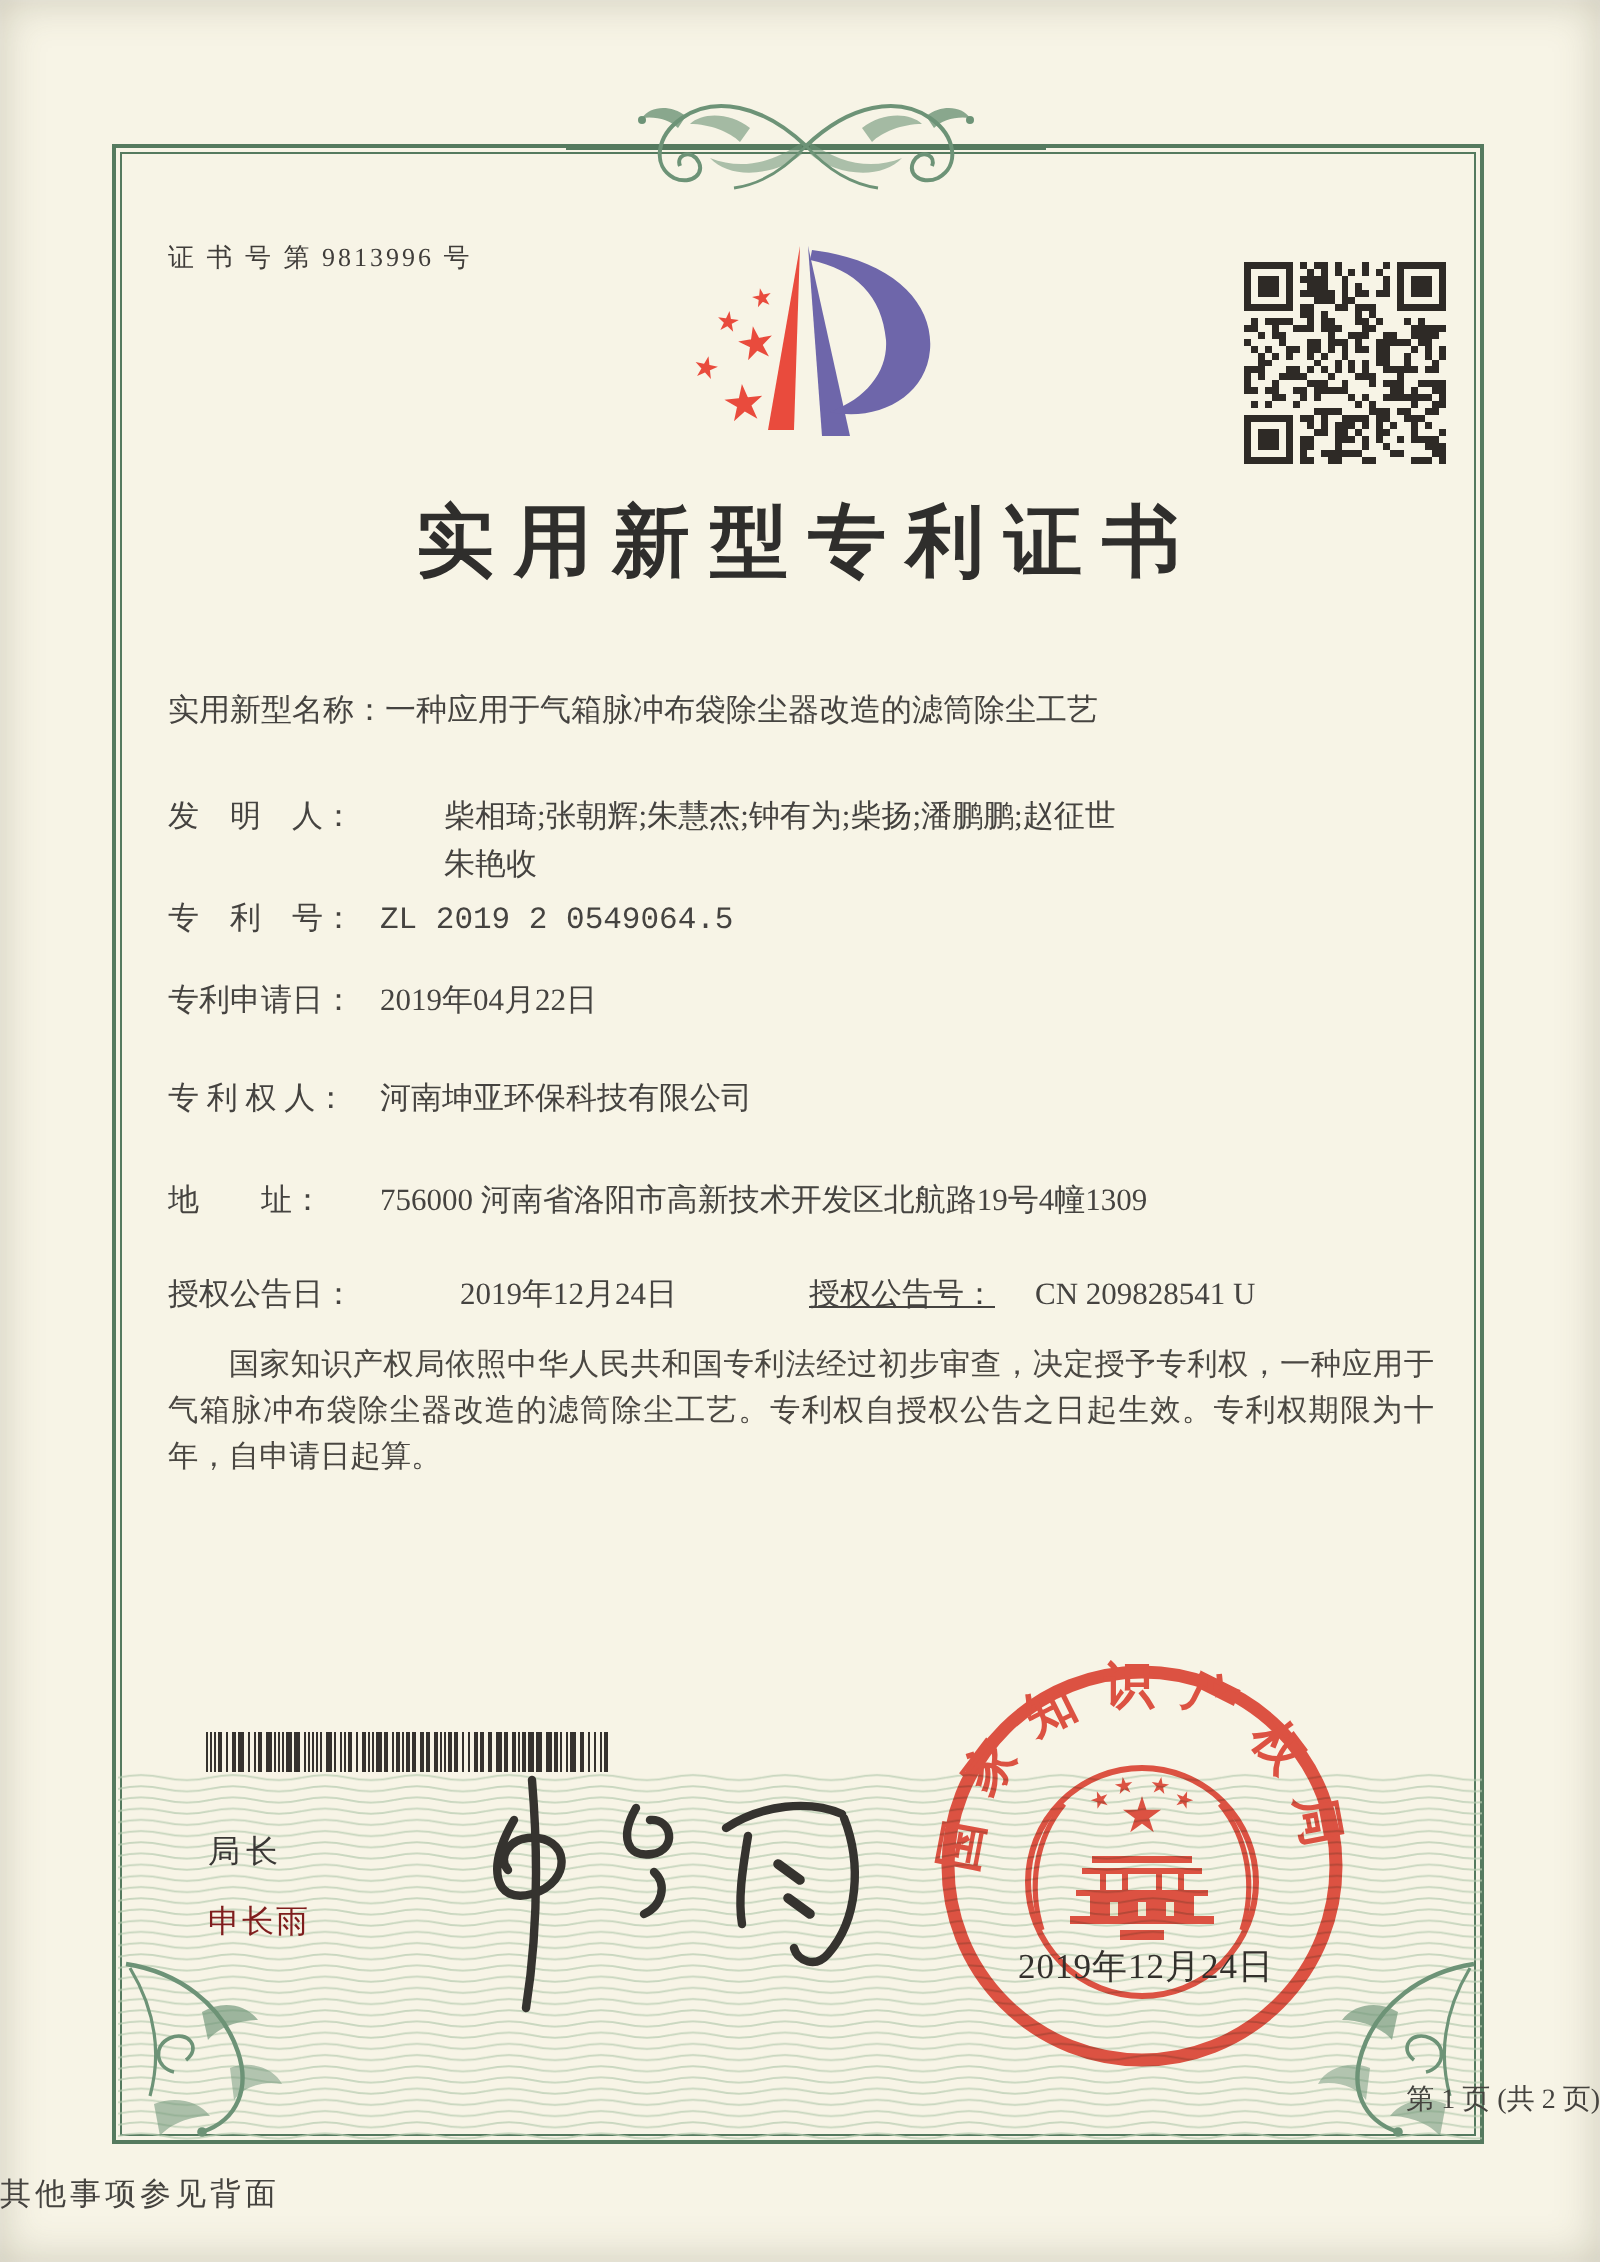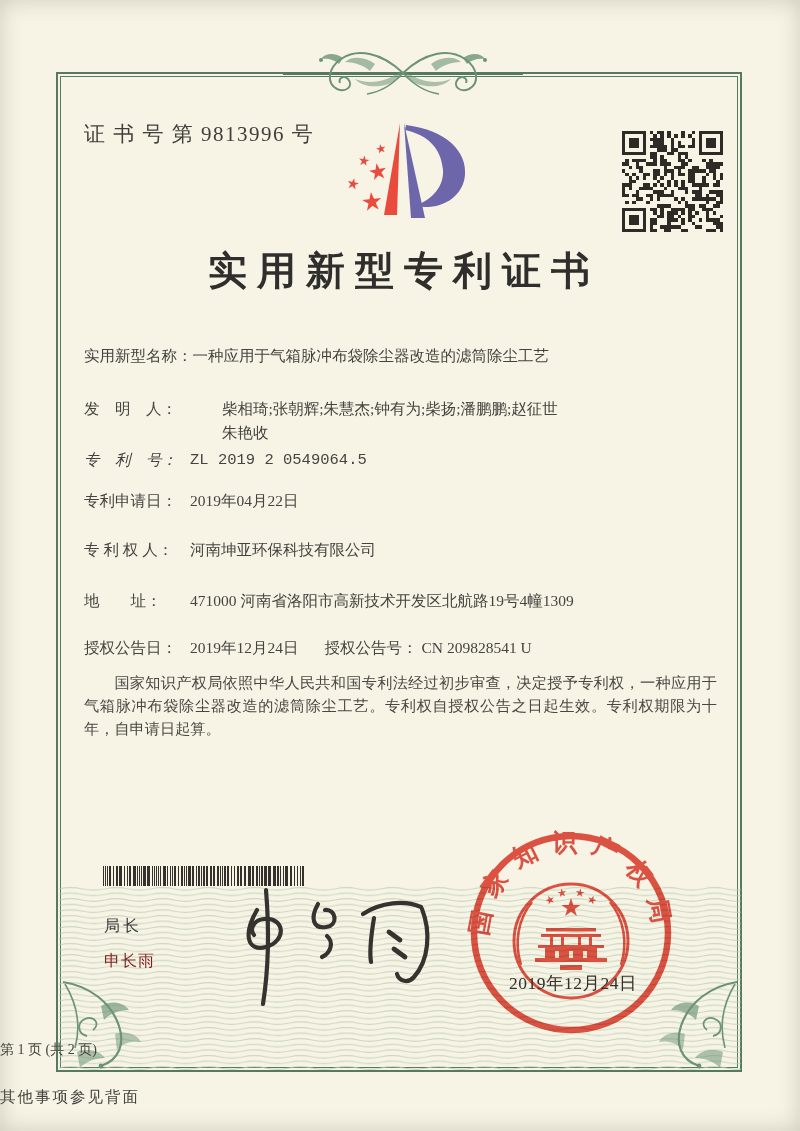--- a/index.html
+++ b/index.html
@@ -17,57 +17,57 @@
   }
   .frame{position:absolute;left:56px;top:72px;width:686px;height:1000px;
     border:2.5px solid var(--frame-green);}
   .frame::after{content:"";position:absolute;inset:2px;border:1px solid var(--frame-green);}
   .wave-band{position:absolute;left:59px;top:886px;width:682px;height:184px;opacity:.75;}
   .top-ornament{position:absolute;left:283px;top:44px;width:240px;height:56px;}
   .corner-ornament{position:absolute;top:976px;width:94px;height:94px;}
   .corner-ornament.left{left:57px;}
   .corner-ornament.right{left:649px;transform:scaleX(-1);}
 
-  .cert-no{position:absolute;left:84px;top:120px;font-size:21px;letter-spacing:1.5px;color:#403d3a;}
+  .cert-no{position:absolute;left:84px;top:120px;font-size:13px;letter-spacing:1.5px;color:#403d3a;}
   .logo{position:absolute;left:333px;top:108px;width:178px;height:130px;}
   .qr{position:absolute;left:622px;top:131px;width:101px;height:101px;}
   .title{position:absolute;left:0;top:244px;width:100%;text-align:center;
     font-size:39px;font-weight:bold;letter-spacing:10px;padding-left:8px;color:#2f2e2c;}
 
   .field-row{position:absolute;left:84px;width:640px;display:flex;font-size:15.5px;color:#454340;line-height:1.55;}
   .field-row .lbl{flex:0 0 106px;white-space:nowrap;}
   .field-row .val{white-space:nowrap;}
   .row-name{top:344px;}
   .row-inventors{top:397px;gap:32px;}
   .row-patno{top:448px;font-family:"Liberation Mono", monospace;}
-  .row-patno .lbl{font-family:"Liberation Serif", serif;font-style:italic;}
+  .row-patno .lbl{font-family:"Liberation Serif", serif;}
   .row-filing{top:489px;}
   .row-patentee{top:538px;}
   .row-address{top:589px;}
-  .row-grant{top:636px;}
+  .row-grant{top:636px;gap:40px;}
   .pair2{margin-left:26px;display:flex;}
-  .pair2 .lbl{flex:0 0 auto;margin-right:4px;}
+  .pair2 .lbl{flex:0 0 auto;margin-right:20px;text-decoration:underline;}
 
   .paragraphs{position:absolute;left:84px;top:672px;width:633px;
     font-size:15.2px;line-height:22.8px;text-align:justify;color:#4a4742;}
   .paragraphs p{text-indent:2em;margin:0;}
 
   .barcode{position:absolute;left:102px;top:866px;width:205px;height:20px;}
   .director-title{position:absolute;left:104px;top:916px;font-size:16px;
     font-family:"Liberation Sans", sans-serif;color:#3a3836;letter-spacing:3px;}
   .director-name{position:absolute;left:104px;top:951px;font-size:16px;
     font-family:"Liberation Sans", sans-serif;color:#7f1d1d;letter-spacing:1px;text-align:center;}
   .signature{position:absolute;left:213px;top:884px;width:244px;height:124px;}
 
   .seal{position:absolute;left:466px;top:828px;width:210px;height:210px;
     mix-blend-mode:multiply;opacity:.93;}
   .seal-date{position:absolute;left:478px;top:971px;width:190px;text-align:center;
     font-size:17.5px;color:#33302c;letter-spacing:.5px;}
 
-  .page-info{position:absolute;left:0;top:1041px;width:100%;text-align:left;
+  .page-info{position:absolute;left:0;top:1041px;width:100%;text-align:right;
     font-size:14px;color:#45433f;}
   .back-note{position:absolute;left:0;top:1087px;width:100%;text-align:left;
     font-size:15.5px;color:#45433f;letter-spacing:2px;}
 </style>
 </head>
 <body>
 
 <svg width="0" height="0" style="position:absolute" aria-hidden="true">
   <defs>
     <path id="star5" d="M0 -1 L0.588 0.809 L-0.951 -0.309 L0.951 -0.309 L-0.588 0.809 Z"></path>
@@ -179,21 +179,21 @@
     <span class="val">2019年04月22日</span>
   </div>
 
   <div class="field-row row-patentee">
     <span class="lbl">专 利 权 人：</span>
     <span class="val">河南坤亚环保科技有限公司</span>
   </div>
 
   <div class="field-row row-address">
     <span class="lbl">地　　址：</span>
-    <span class="val">471000 河南省洛阳市高新技术开发区北航路19号4幢1309</span>
+    <span class="val">756000 河南省洛阳市高新技术开发区北航路19号4幢1309</span>
   </div>
 
   <div class="field-row row-grant">
     <span class="lbl">授权公告日：</span>
     <span class="val">2019年12月24日</span>
     <span class="pair2">
       <span class="lbl">授权公告号：</span>
       <span class="val">CN 209828541 U</span>
     </span>
   </div>

